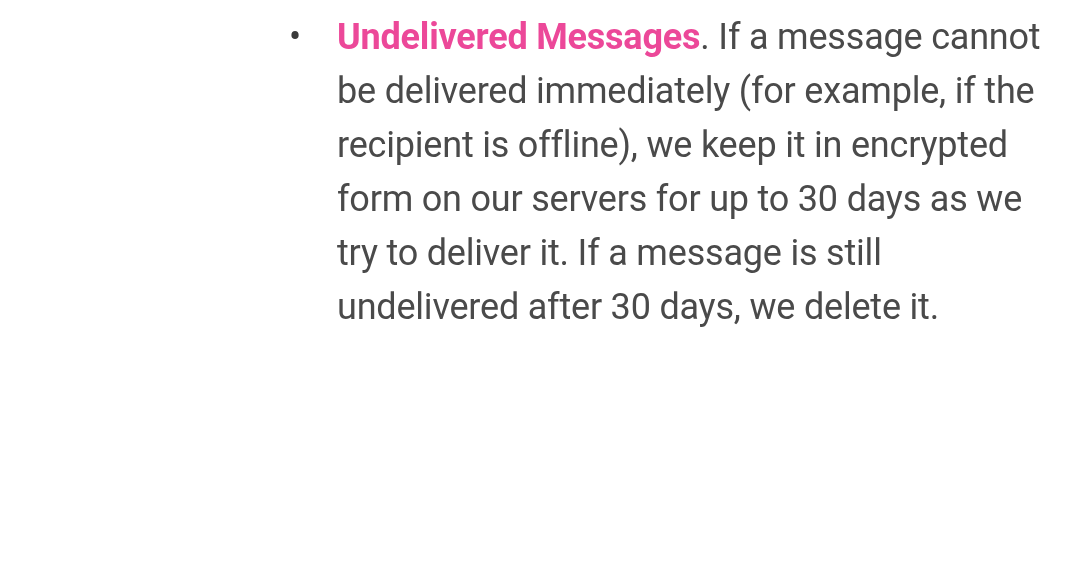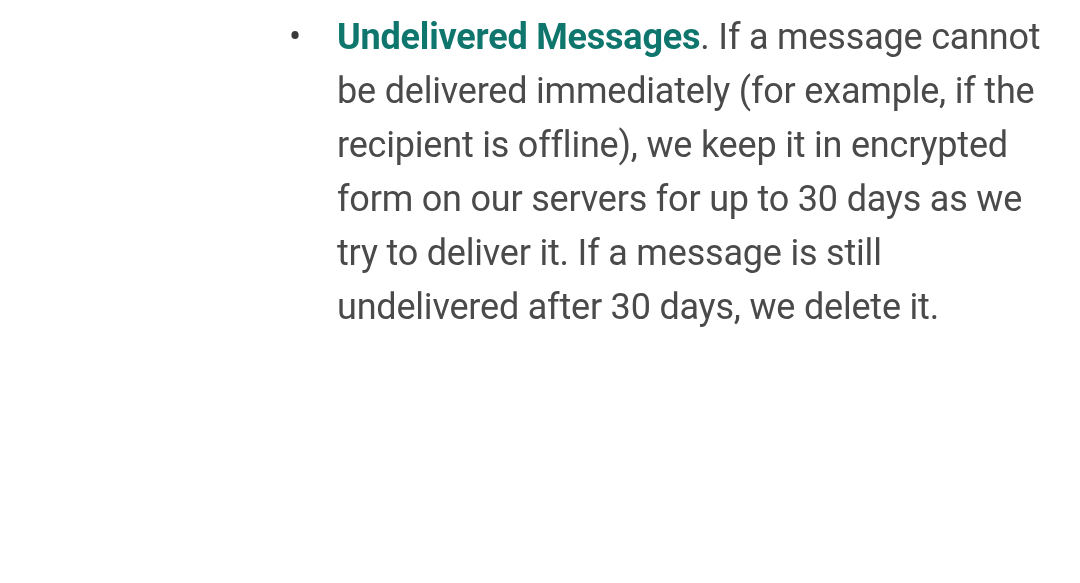--- a/index.html
+++ b/index.html
@@ -31,21 +31,21 @@
     li::before {
       content: "•";
       position: absolute;
       left: 14px;
       top: 0;
       font-size: 36px;
       color: #3a3a3a;
     }
     .bold-title {
       font-weight: 700;
-      color: #0f766e;
+      color: #ec4899;
       text-align: right;
     }
   </style>
 </head>
 <body>
 
 <div class="content">
   <ul>
     <li>
       <span class="bold-title">Undelivered Messages</span><span>. If a message cannot be delivered immediately (for example, if the recipient is offline), we keep it in encrypted form on our servers for up to 30 days as we try to deliver it. If a message is still undelivered after 30 days, we delete it.</span>

